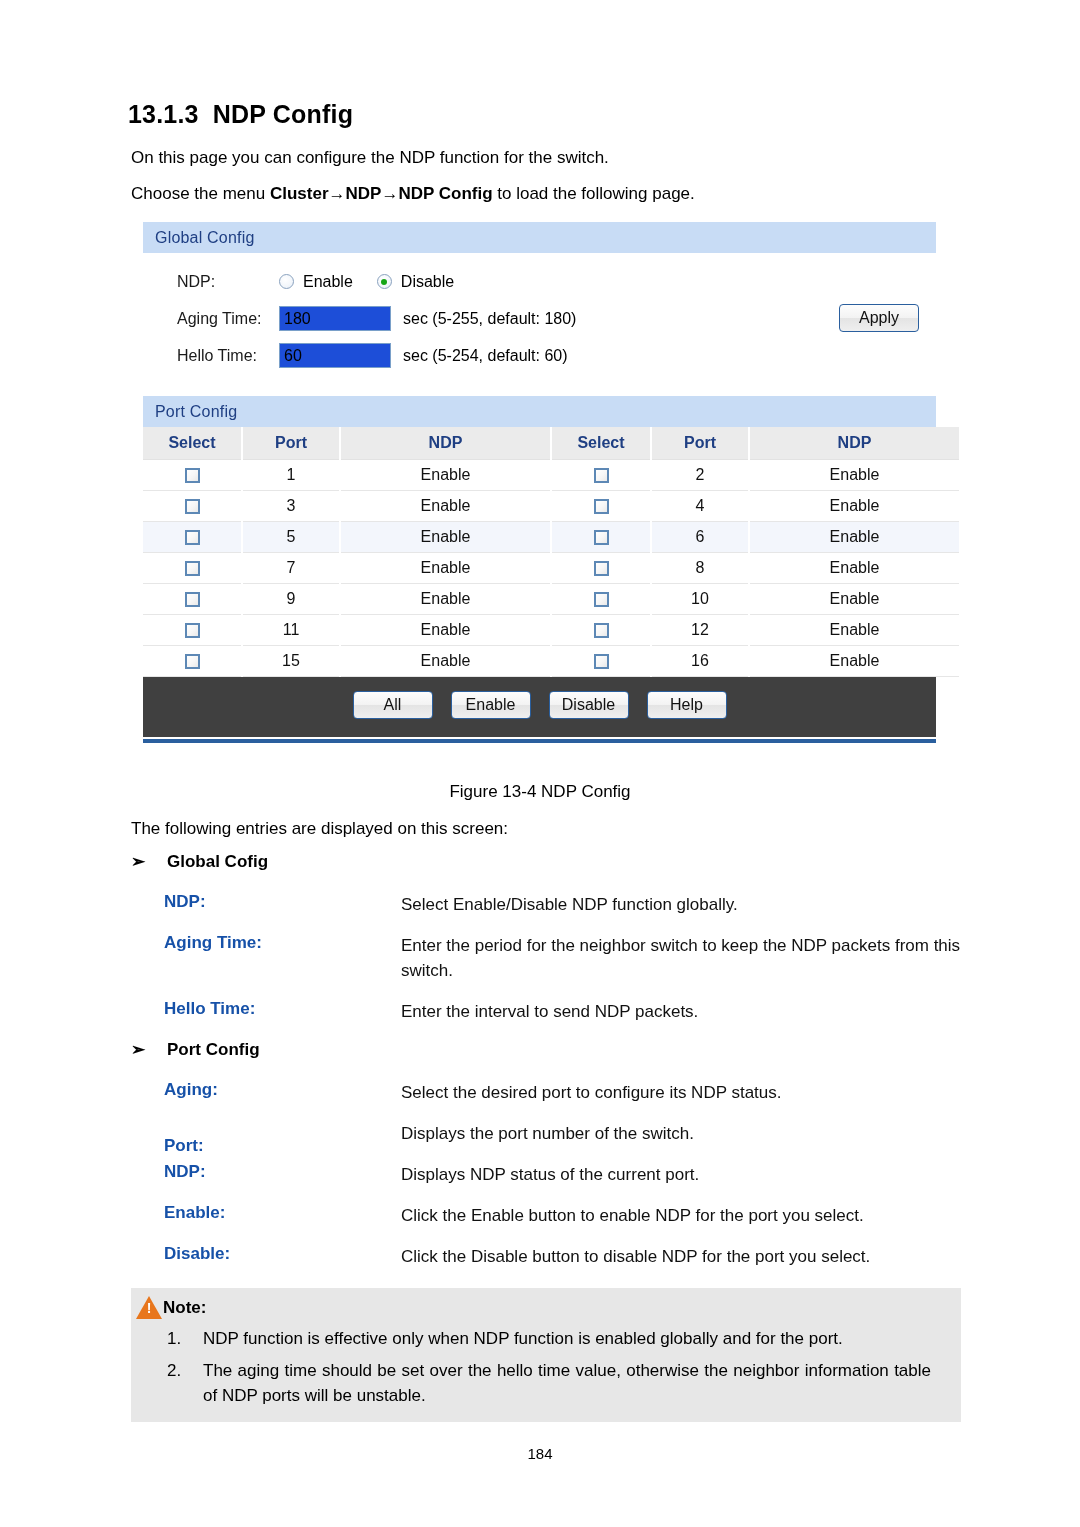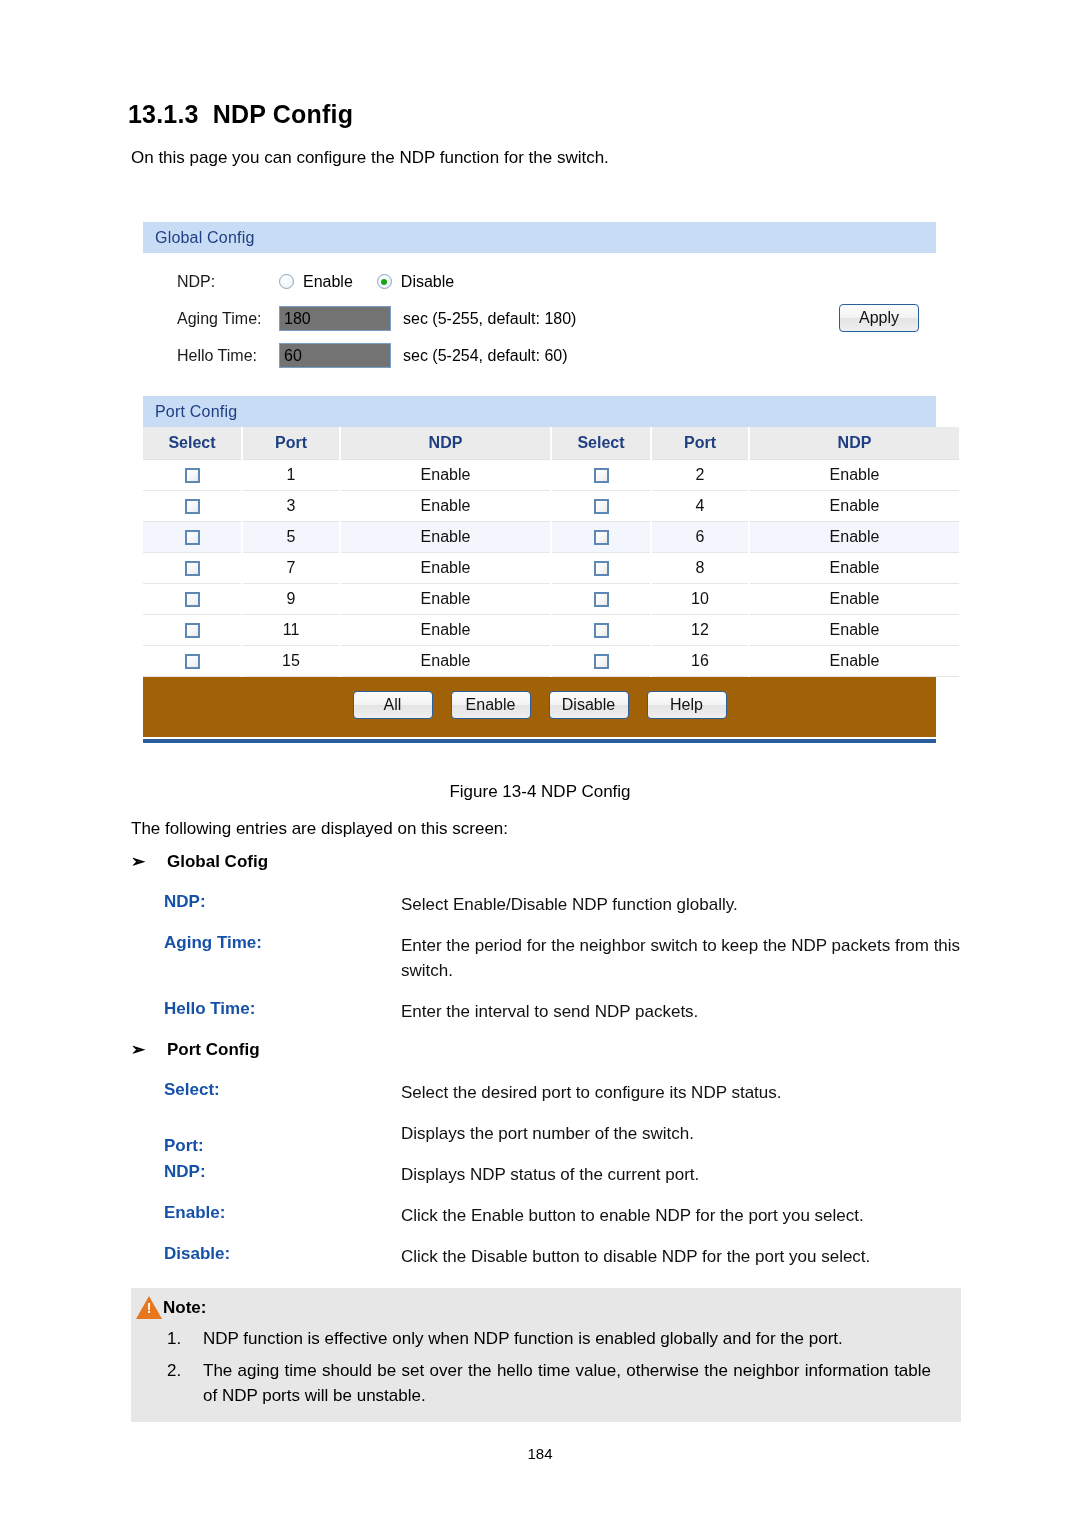--- a/index.html
+++ b/index.html
@@ -94,21 +94,21 @@
     width: 6px; height: 6px;
     border-radius: 50%;
     background: #16a516;
   }
   .radio-label { font-size: 16px; margin-right: 24px; }
 
   .txtbox {
     width: 112px;
     height: 25px;
     border: 1px solid #7aa0c9;
-    background: #737373;
+    background: #1d4ed8;
     font-family: "Liberation Sans", sans-serif;
     font-size: 16px;
     color: #000;
     padding: 0 4px;
     box-sizing: border-box;
     line-height: 23px;
   }
   .hint {
     font-size: 16px;
     margin-left: 12px;
@@ -171,21 +171,21 @@
   }
   .col-sel { width: 96px; }
   .col-port { width: 94px; }
   .col-ndp { width: 207px; }
 
   .btnbar {
     display: flex;
     justify-content: center;
     gap: 18px;
     padding: 14px 0 18px 0;
-    background: #a16207;
+    background: #404040;
   }
   .btnbar .btn { min-width: 80px; text-align: center; }
   .hr-blue {
     height: 4px;
     background: #2a5f9e;
     width: 793px;
     margin-top: 2px;
   }
 
   .figcap {
@@ -284,20 +284,23 @@
 <body>
 
 <div class="page">
 
   <div class="section-heading">
     <span class="num">13.1.3</span><span>NDP Config</span>
   </div>
 
   <div class="prose l1">On this page you can configure the NDP function for the switch.</div>
 
+  <div class="prose l2">
+    <span>Choose the menu </span><b>Cluster</b><span>→</span><b>NDP</b><span>→</span><b>NDP Config</b><span> to load the following page.</span>
+  </div>
 
   <div class="shot">
 
     <div class="panel-title">Global Config</div>
 
     <div class="gc-body">
 
       <div class="gc-row">
         <div class="gc-label">NDP:</div>
         <div class="radio-wrap">
@@ -414,21 +417,21 @@
 
   <div id="deflist">
       <div class="bullet" style="top: 851px;"><span class="arrow">➢</span><span>Global Cofig</span></div>
       <div class="dt" style="top: 892px;">NDP:</div>
       <div class="dd" style="top: 892px;">Select Enable/Disable NDP function globally.</div>
       <div class="dt" style="top: 933px;">Aging Time:</div>
       <div class="dd" style="top: 933px;">Enter the period for the neighbor switch to keep the NDP packets from this switch.</div>
       <div class="dt" style="top: 999px;">Hello Time:</div>
       <div class="dd" style="top: 999px;">Enter the interval to send NDP packets.</div>
       <div class="bullet" style="top: 1039px;"><span class="arrow">➢</span><span>Port Config</span></div>
-      <div class="dt" style="top: 1080px;">Select:</div>
+      <div class="dt" style="top: 1080px;">Aging:</div>
       <div class="dd" style="top: 1080px;">Select the desired port to configure its NDP status.</div>
       <div class="dt" style="top: 1136px;">Port:</div>
       <div class="dd" style="top: 1121px;">Displays the port number of the switch.</div>
       <div class="dt" style="top: 1162px;">NDP:</div>
       <div class="dd" style="top: 1162px;">Displays NDP status of the current port.</div>
       <div class="dt" style="top: 1203px;">Enable:</div>
       <div class="dd" style="top: 1203px;">Click the Enable button to enable NDP for the port you select.</div>
       <div class="dt" style="top: 1244px;">Disable:</div>
       <div class="dd" style="top: 1244px;">Click the Disable button to disable NDP for the port you select.</div>
     </div>

